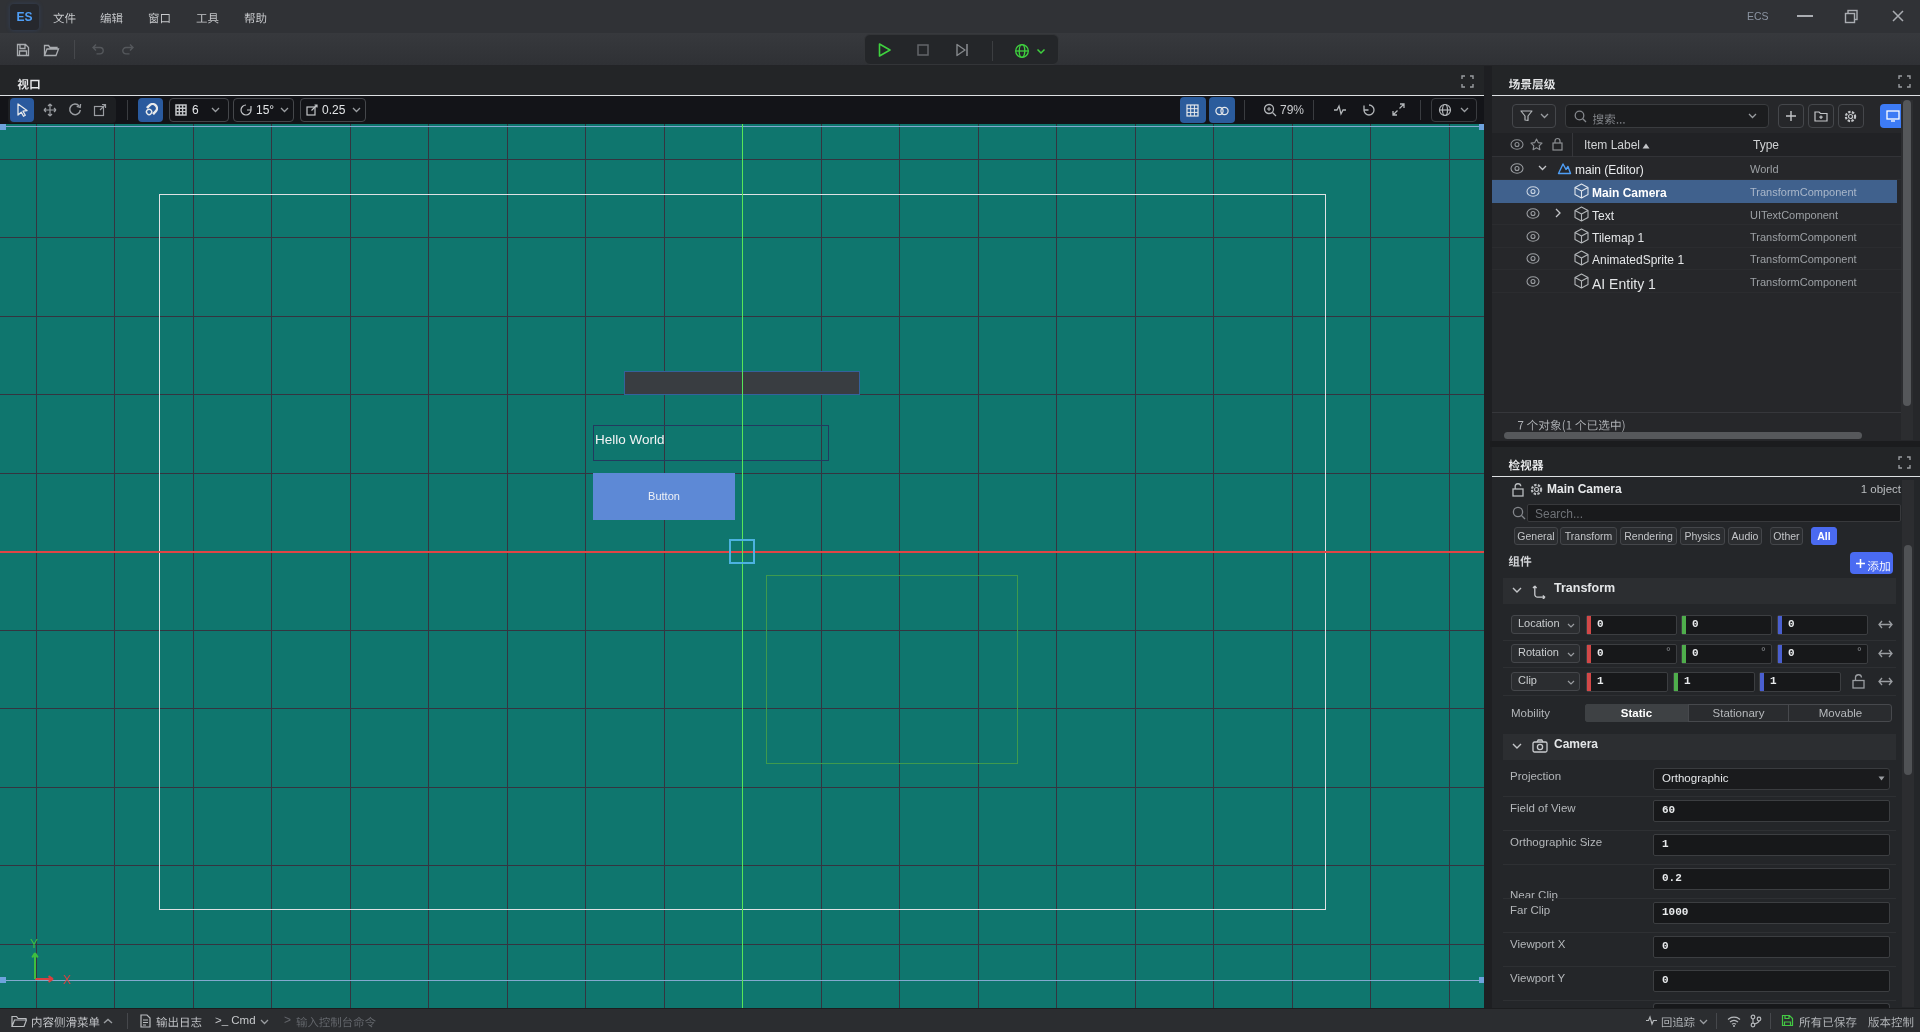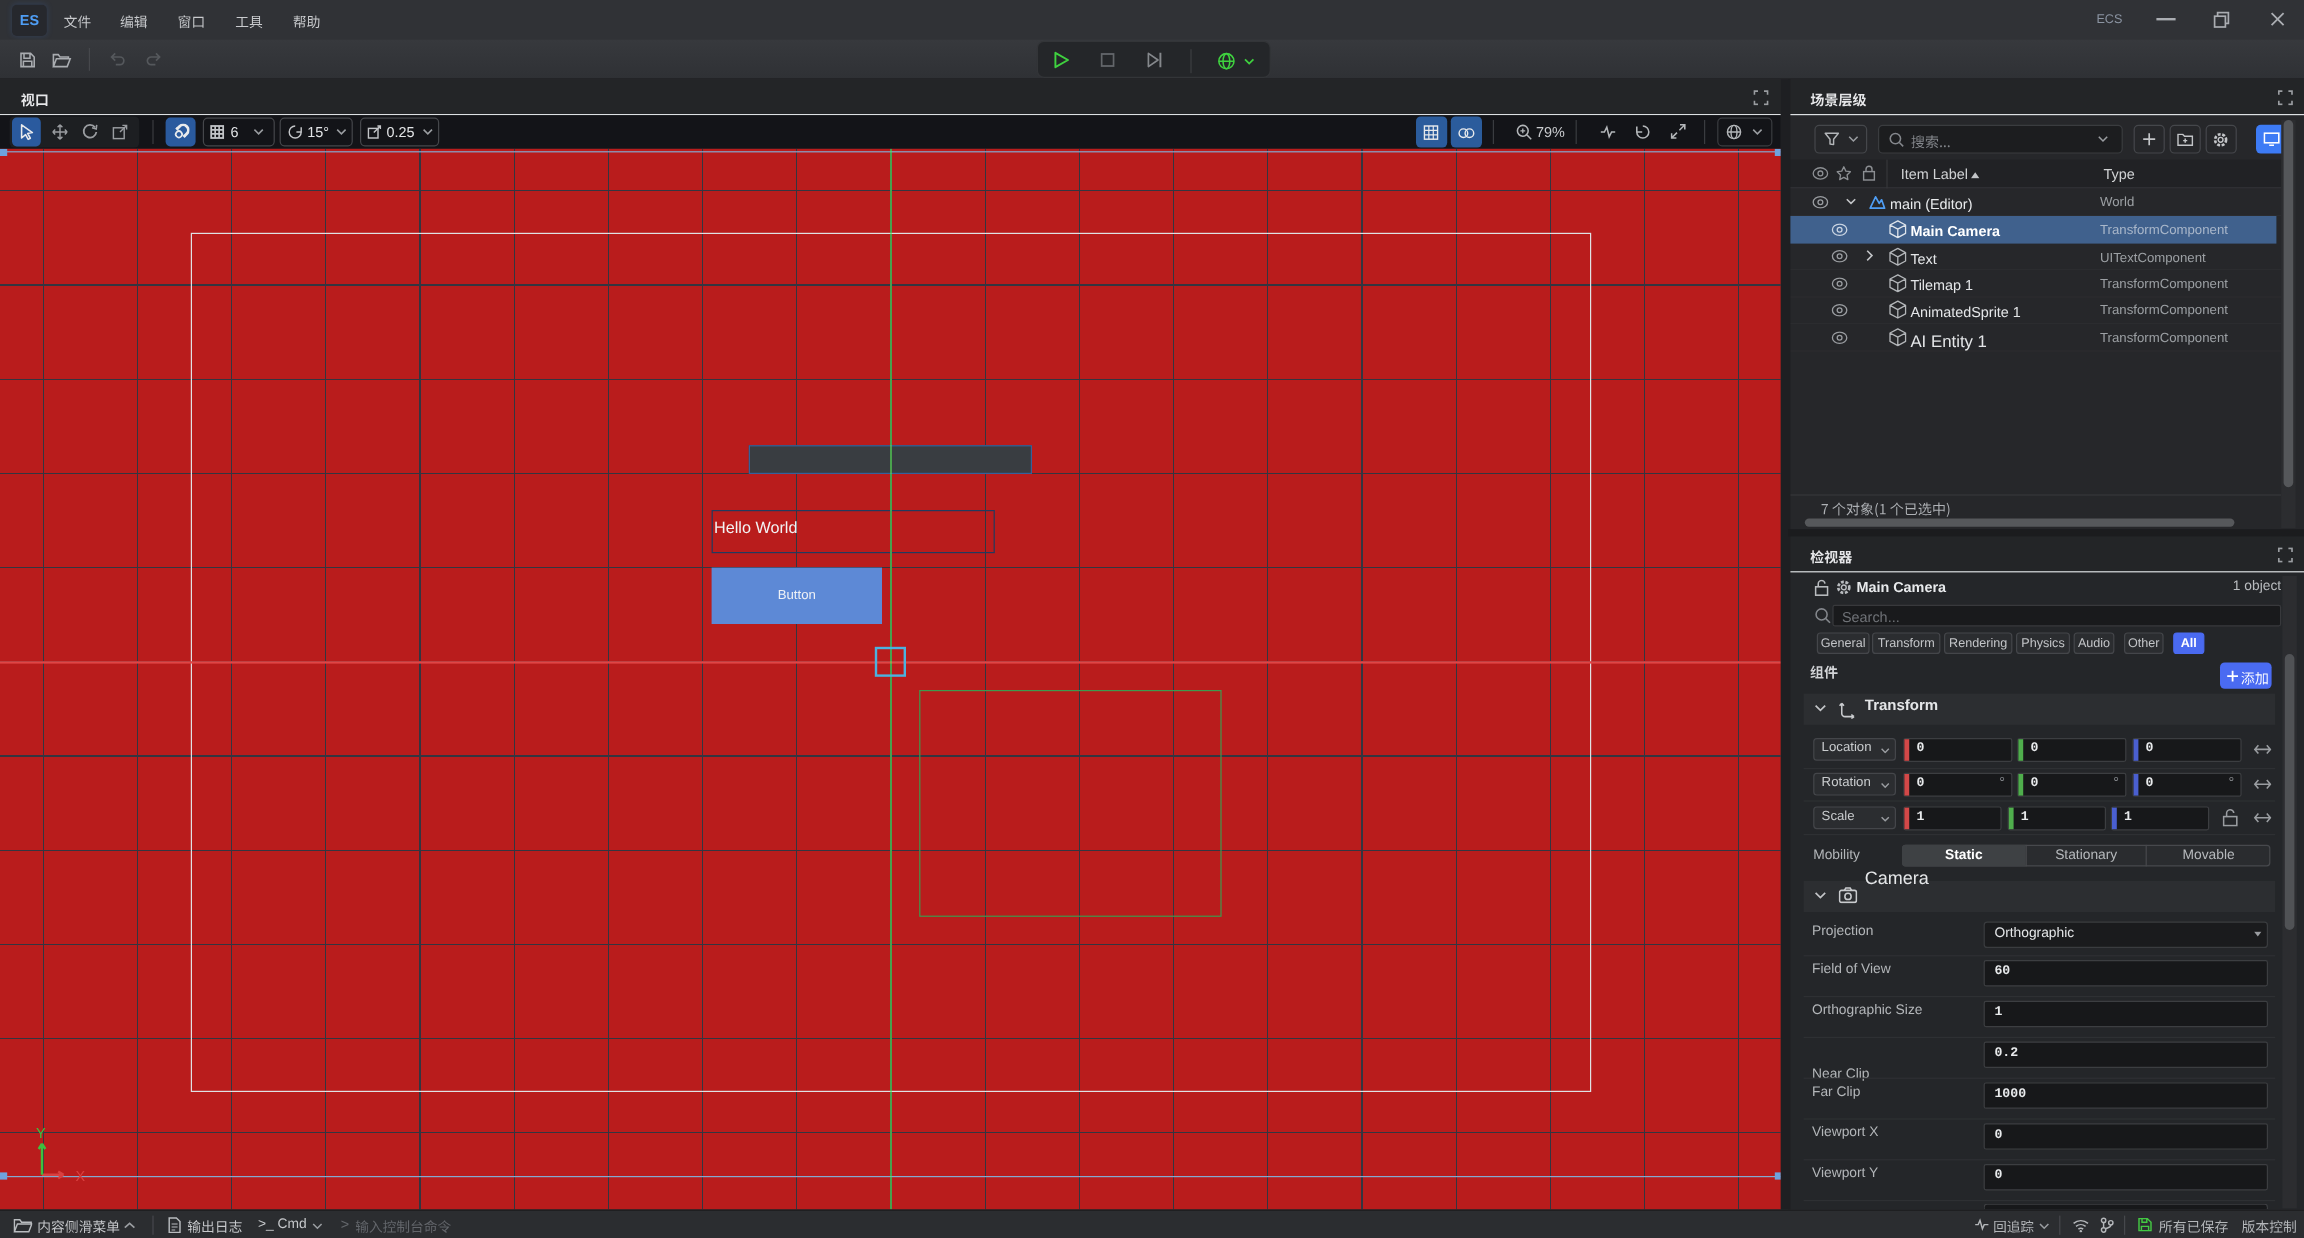--- a/index.html
+++ b/index.html
@@ -7,21 +7,21 @@
 svg.ct{display:inline-block;vertical-align:middle}
 #titlebar{left:0;top:0;width:1920px;height:33px;background:#303236}
 #esbox{left:10px;top:4px;width:29px;height:26px;background:#26282d;border-radius:4px;box-shadow:0 0 5px rgba(60,130,246,.18);color:#4f9ef5;font-weight:bold;font-size:12px;text-align:center;line-height:26px}
 .menuitem{top:0;height:33px;line-height:33px;font-size:13px;color:#c9cbce}
 #ecs{left:1747px;top:0;height:33px;line-height:33px;font-size:10.5px;color:#8b94a2}
 .winctl{top:0;height:33px;line-height:33px;color:#aaadb2}
 #toolbar{left:0;top:33px;width:1920px;height:33px;background:linear-gradient(#37393d,#2f3135);border-bottom:1px solid #232427}
 #playbox{left:864px;top:34px;width:195px;height:31px;background:#242629;border:1px solid #333538;border-radius:6px}
 #vpheader{left:0;top:66px;width:1484px;height:30px;background:#232527;border-bottom:1.5px solid #dde0e3}
 #vptoolbar{left:0;top:96px;width:1484px;height:28px;background:#131418}
-#viewport{left:0;top:124px;width:1484px;height:884px;background:#b91c1c;overflow:hidden}
+#viewport{left:0;top:124px;width:1484px;height:884px;background:#0f766e;overflow:hidden}
 .vpel{position:absolute}
 #statusbar{left:0;top:1008px;width:1920px;height:24px;background:#2b2d30;border-top:1px solid #1c1d1f;font-size:12px;color:#c6c8cb}
 #hierarchy{left:1490px;top:66px;width:430px;height:381px;background:#26272a}
 #hhead{left:0;top:0;width:430px;height:30px;background:#232527;border-bottom:1.5px solid #dde0e3}
 #inspector{left:1490px;top:447px;width:430px;height:561px;background:#242629}
 #ihead{left:0;top:0;width:430px;height:30px;background:#232527;border-bottom:1.5px solid #dde0e3}
 .inp{position:absolute;background:#17181a;border:1px solid #3c3e41;border-radius:2px;font-family:"Liberation Mono",monospace;font-weight:bold;font-size:11px;color:#e8eaec}
 .inpv{position:absolute;font-family:"Liberation Mono",monospace;font-weight:bold;font-size:11px;color:#e8eaec}
 .deg{position:absolute;font-size:12px;color:#85888c}
 .seprow{position:absolute;left:13px;width:393px;height:1px;background:#2e3033}
@@ -465,21 +465,21 @@
 <div class="inp" style="left:287px;top:197px;width:91px;height:20px"></div>
     <div class="abs" style="left:288px;top:198px;width:4px;height:18px;background:#4a5fd0"></div>
     <span class="abs inpv" style="left:298px;top:200px">0</span>
     <span class="abs deg" style="left:367px;top:198px">°</span>
 <svg class="abs" style="left:388px;top:201px" width="15" height="11" viewBox="0 0 15 11">
       <path d="M1 5.5h13M4 2L1 5.5 4 9M11 2l3 3.5L11 9" fill="none" stroke="#9a9da1" stroke-width="1.3"></path>
     </svg>
 <div class="seprow" style="top:220px"></div>
 
 <div class="abs" style="left:21px;top:225px;width:69px;height:19px;background:#2b2d30;border:1px solid #44464a;border-radius:3px"></div>
-<span class="abs" style="left:28px;top:227px;font-size:11px;color:#c9ccce">Scale</span>
+<span class="abs" style="left:28px;top:227px;font-size:11px;color:#c9ccce">Clip</span>
 <svg class="abs" style="left:77px;top:233px" width="8" height="5" viewBox="0 0 8 5">
       <path d="M1 1l3 3 3-3" fill="none" stroke="#9a9da1" stroke-width="1.2"></path>
     </svg>
 <div class="inp" style="left:96px;top:225px;width:82px;height:20px"></div>
     <div class="abs" style="left:97px;top:226px;width:4px;height:18px;background:#d24848"></div>
     <span class="abs inpv" style="left:107px;top:228px">1</span>
 <div class="inp" style="left:183px;top:225px;width:82px;height:20px"></div>
     <div class="abs" style="left:184px;top:226px;width:4px;height:18px;background:#4fae4c"></div>
     <span class="abs inpv" style="left:194px;top:228px">1</span>
 <div class="inp" style="left:269px;top:225px;width:82px;height:20px"></div>
@@ -502,21 +502,21 @@
 
 <div class="abs" style="left:13px;top:287px;width:393px;height:26px;background:#2c2e31"></div>
 <svg class="abs" style="left:22px;top:296px" width="10" height="7" viewBox="0 0 10 7">
       <path d="M1 1l4 4 4-4" fill="none" stroke="#c3c5c8" stroke-width="1.4"></path>
     </svg>
 <svg class="abs" style="left:42px;top:292px" width="16" height="14" viewBox="0 0 16 14">
       <rect x="1" y="3" width="14" height="10" rx="1.5" fill="none" stroke="#c9cbce" stroke-width="1.3"></rect>
       <path d="M5 3l1.2-2h3.6L11 3" fill="none" stroke="#c9cbce" stroke-width="1.3"></path>
       <circle cx="8" cy="8" r="2.6" fill="none" stroke="#c9cbce" stroke-width="1.3"></circle>
     </svg>
-<span class="abs" style="left:64px;top:277px;font-size:15px;font-weight:normal;color:#e4e6e8">Camera</span>
+<span class="abs" style="left:64px;top:290px;font-size:12px;font-weight:bold;color:#e4e6e8">Camera</span>
 
 <span class="ilabel" style="top:323px">Projection</span>
 <div class="abs" style="left:163px;top:321px;width:237px;height:22px;background:#1a1b1d;border:1px solid #3a3c3f;border-radius:3px"></div>
 <span class="abs" style="left:172px;top:325px;font-size:11.5px;color:#e4e6e8">Orthographic</span>
 <svg class="abs" style="left:388px;top:329px" width="7" height="5" viewBox="0 0 7 5">
       <path d="M0.5 0.5L3.5 4.5L6.5 0.5z" fill="#9a9da1"></path>
     </svg>
 <div class="seprow" style="top:349px"></div>
 <span class="ilabel" style="top:355px">Field of View</span>
 <div class="inp" style="left:163px;top:353px;width:237px;height:22px"></div>

